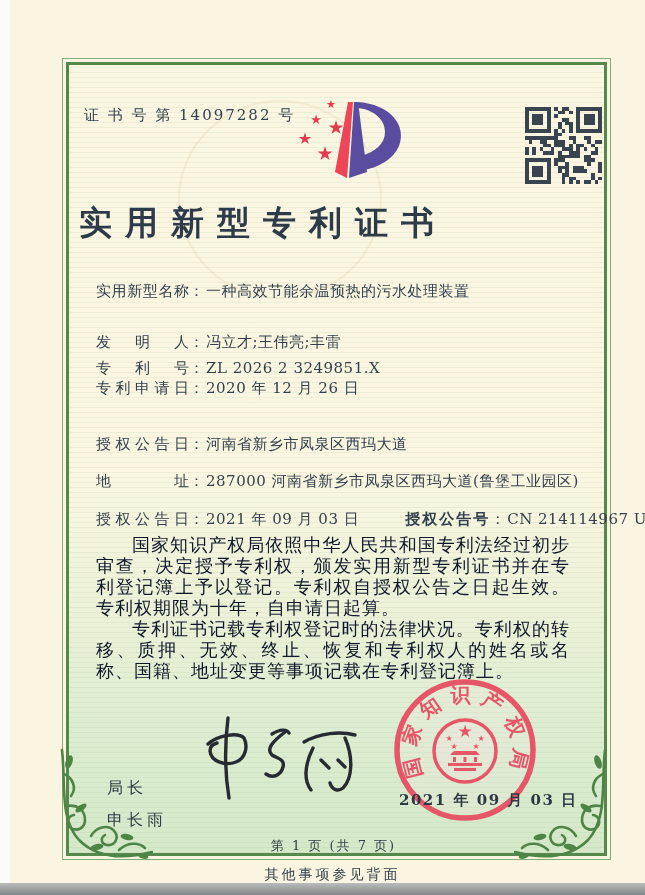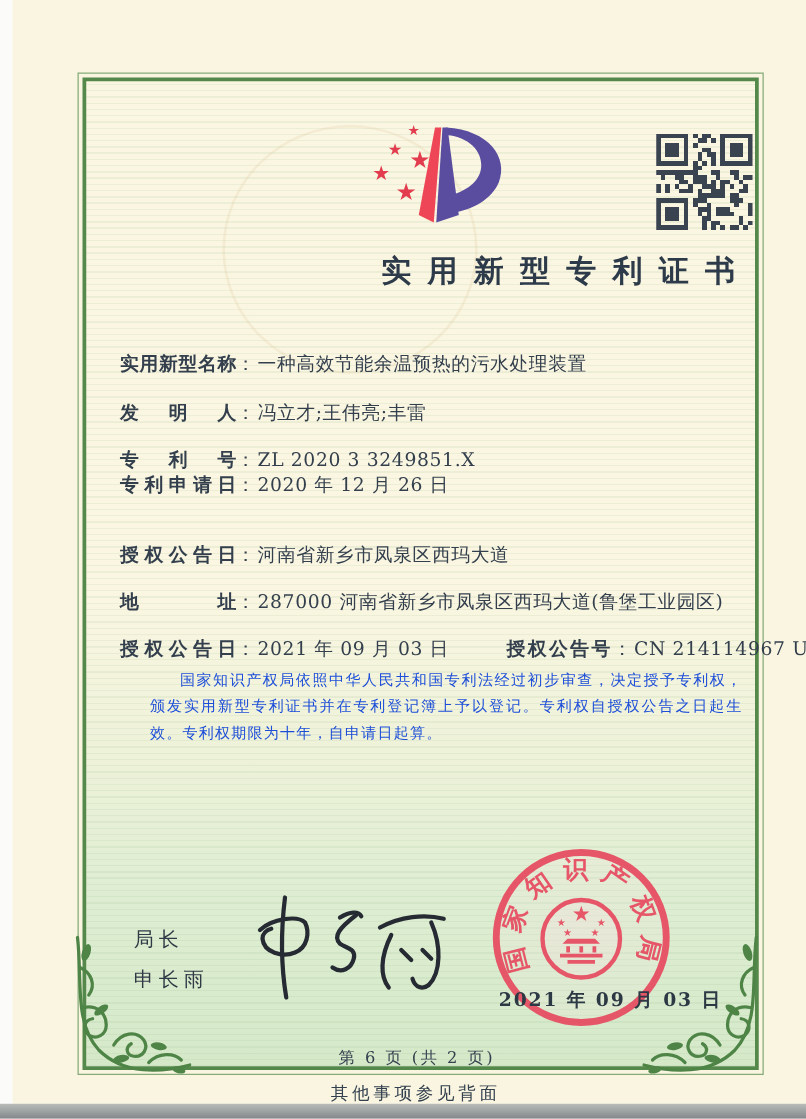--- a/index.html
+++ b/index.html
@@ -15,36 +15,36 @@
     background:linear-gradient(180deg,#faf6e1 0%,#faf6e1 52%,#eef2d9 68%,#ddedd1 84%,#d5e9c9 100%);}
   .frame::after{content:"";position:absolute;inset:0;
     background:repeating-linear-gradient(0deg,rgba(120,165,115,.10) 0 1px,transparent 1px 5px);
     pointer-events:none;}
   .watermark{position:absolute;left:168px;top:100px;width:200px;height:195px;border:2px solid rgba(214,186,146,.30);border-radius:50%;opacity:.6;}
 
   .cert-no{position:absolute;left:74px;top:106px;font-size:15px;color:#33404f;letter-spacing:2px;}
   .logo{position:absolute;left:281px;top:92px;width:122px;height:96px;}
   .qr{position:absolute;left:515px;top:107px;width:77px;height:77px;}
 
-  .title{position:absolute;left:56px;top:201px;width:535px;text-align:right;
-    font-size:24px;font-weight:600;color:#2c3a49;letter-spacing:13px;text-indent:13px;}
+  .title{position:absolute;left:56px;top:201px;width:535px;text-align:left;
+    font-size:33px;font-weight:600;color:#2c3a49;letter-spacing:13px;text-indent:13px;}
 
   .fields{position:absolute;left:86px;top:0;width:480px;font-size:15px;color:#333f4d;}
   .frow{position:absolute;left:0;white-space:nowrap;}
-  .flabel{display:inline-block;width:93px;text-align:justify;text-align-last:justify;vertical-align:top;font-weight:bold;}
+  .flabel{display:inline-block;width:93px;text-align:justify;text-align-last:justify;vertical-align:top;}
   .colon{margin:0 2px 0 0;}
   .fvalue{letter-spacing:.5px;}
   .fpair2{margin-left:46px;}
   .fpair2 .flabel2{letter-spacing:2px;font-weight:bold;}
 
-  .paras{position:absolute;left:86px;top:534px;width:474px;font-size:12px;line-height:21px;
-    color:#1d4ed8;text-align:justify;letter-spacing:1px;margin-left:24px;}
+  .paras{position:absolute;left:86px;top:534px;width:474px;font-size:18px;line-height:21px;
+    color:#0f172a;text-align:justify;letter-spacing:1px;}
   .paras p{margin:0;text-indent:2em;}
 
-  .signer{position:absolute;left:97px;top:736px;font-size:16px;color:#2f3a46;letter-spacing:4px;line-height:32px;}
+  .signer{position:absolute;left:97px;top:772px;font-size:16px;color:#2f3a46;letter-spacing:4px;line-height:32px;}
   .signature{position:absolute;left:182px;top:708px;width:172px;height:102px;}
 
   .seal{position:absolute;left:380px;top:675px;width:150px;height:150px;opacity:.92;}
   .seal-date{position:absolute;left:389px;top:791px;font-size:15px;font-weight:600;color:#2d3845;letter-spacing:1.5px;white-space:nowrap;}
 
   .page-info{position:absolute;left:56px;top:837px;width:535px;text-align:center;font-size:13px;color:#34404e;letter-spacing:2px;}
   .back-note{position:absolute;left:0;top:866px;width:645px;text-align:center;font-size:14px;color:#33404e;letter-spacing:3px;}
 
   .flourish{position:absolute;width:96px;height:114px;}
   .flourish.bl{left:47px;top:748px;}
@@ -53,20 +53,21 @@
 </head>
 <body>
 
 <div class="scan">
   <div class="left-strip"></div>
   <div class="paper">
 
     <div class="frame"></div>
     <div class="watermark"></div>
 
+    <div class="cert-no">证 书 号 第 14097282 号</div>
 
     <svg class="logo" viewBox="0 0 122 96">
       <g fill="#e23c4e">
         <text x="40" y="16" font-size="11" text-anchor="middle">★</text>
         <text x="25" y="32" font-size="13" text-anchor="middle">★</text>
         <text x="45" y="42" font-size="19" text-anchor="middle">★</text>
         <text x="14" y="52" font-size="16" text-anchor="middle">★</text>
         <text x="34" y="68" font-size="19" text-anchor="middle">★</text>
       </g>
       <polygon points="57,10 62,10 56,86 44,80" fill="#ee4656"></polygon>
@@ -295,42 +296,43 @@
           <rect x="76" y="80" width="4" height="4"></rect>
         </g>
       </svg>
 
     <div class="title">实用新型专利证书</div>
 
     <div class="fields">
       <div class="frow" style="top:282px">
         <span class="flabel">实用新型名称</span><span class="colon">：</span><span class="fvalue">一种高效节能余温预热的污水处理装置</span>
       </div>
-      <div class="frow" style="top:321px">
+      <div class="frow" style="top:333px">
         <span class="flabel">发明人</span><span class="colon">：</span><span class="fvalue">冯立才;王伟亮;丰雷</span>
       </div>
       <div class="frow" style="top:359px">
-        <span class="flabel">专利号</span><span class="colon">：</span><span class="fvalue">ZL 2020 3 3249851.X</span>
+        <span class="flabel">专利号</span><span class="colon">：</span><span class="fvalue">ZL 2026 2 3249851.X</span>
       </div>
       <div class="frow" style="top:379px">
         <span class="flabel">专利申请日</span><span class="colon">：</span><span class="fvalue">2020 年 12 月 26 日</span>
       </div>
       <div class="frow" style="top:435px">
         <span class="flabel">授权公告日</span><span class="colon">：</span><span class="fvalue">河南省新乡市凤泉区西玛大道</span>
       </div>
       <div class="frow" style="top:472px">
         <span class="flabel">地址</span><span class="colon">：</span><span class="fvalue">287000 河南省新乡市凤泉区西玛大道(鲁堡工业园区)</span>
       </div>
       <div class="frow" style="top:510px">
         <span class="flabel">授权公告日</span><span class="colon">：</span><span class="fvalue">2021 年 09 月 03 日</span><span class="fpair2"><span class="flabel2">授权公告号</span><span class="colon">：</span><span class="fvalue">CN 214114967 U</span></span>
       </div>
     </div>
 
     <div class="paras">
       <p>国家知识产权局依照中华人民共和国专利法经过初步审查，决定授予专利权，颁发实用新型专利证书并在专利登记簿上予以登记。专利权自授权公告之日起生效。专利权期限为十年，自申请日起算。</p>
+      <p>专利证书记载专利权登记时的法律状况。专利权的转移、质押、无效、终止、恢复和专利权人的姓名或名称、国籍、地址变更等事项记载在专利登记簿上。</p>
     </div>
 
     <div class="signer">
       <div>局长</div>
       <div>申长雨</div>
     </div>
 
     <svg class="signature" viewBox="0 0 172 102">
       <g fill="none" stroke="#262b33" stroke-width="3.4" stroke-linecap="round">
         <path d="M36,10 C33,34 32,60 37,90"></path>
@@ -396,17 +398,17 @@
       </g>
       <g fill="#4f8447">
         <ellipse cx="12" cy="14" rx="3.4" ry="7" transform="rotate(18 12 14)"></ellipse>
         <ellipse cx="24" cy="60" rx="3" ry="6.5" transform="rotate(55 24 60)"></ellipse>
         <ellipse cx="40" cy="99" rx="3" ry="6.5" transform="rotate(80 40 99)"></ellipse>
         <ellipse cx="70" cy="89" rx="3" ry="6.5" transform="rotate(100 70 89)"></ellipse>
         <ellipse cx="86" cy="108" rx="2.6" ry="5.5" transform="rotate(105 86 108)"></ellipse>
       </g>
     </svg>
 
-    <div class="page-info">第 6 页 (共 2 页)</div>
+    <div class="page-info">第 1 页 (共 7 页)</div>
     <div class="back-note">其他事项参见背面</div>
   </div>
   <div class="bottom-shadow"></div>
 </div>
 
 </body></html>

